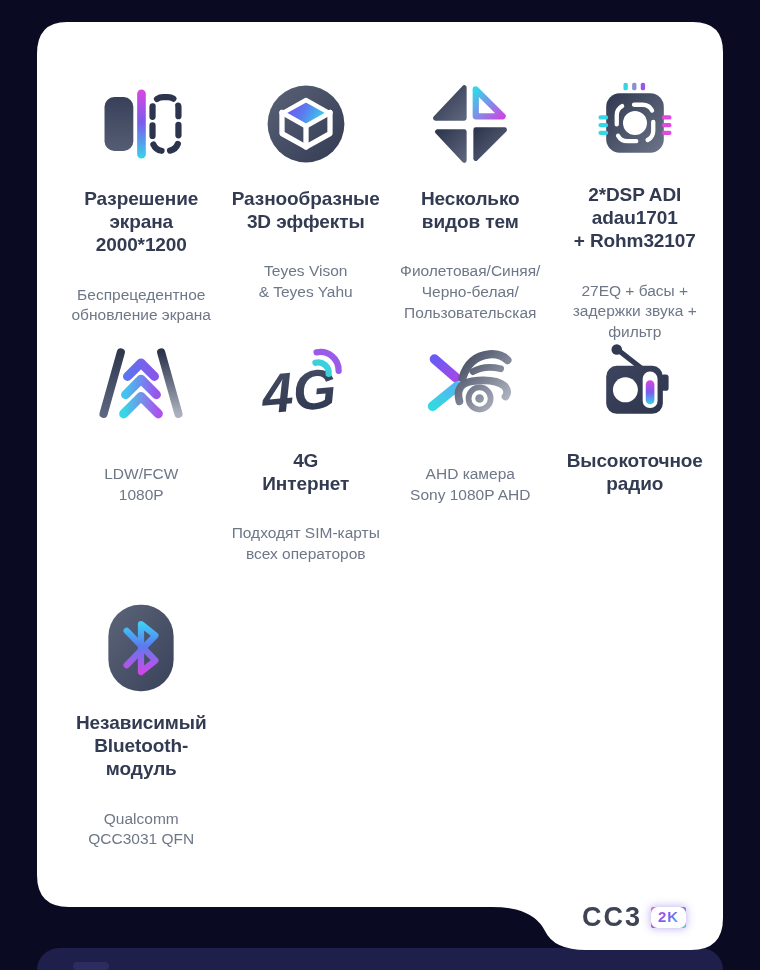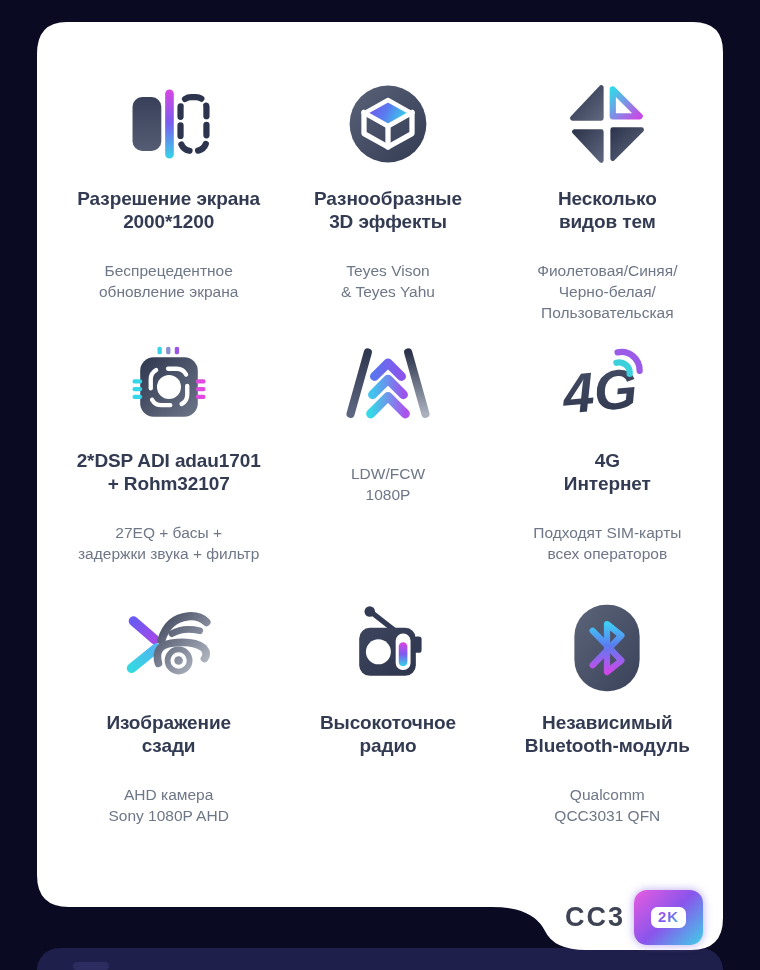--- a/index.html
+++ b/index.html
@@ -12,21 +12,21 @@
   .next-card{
     position:absolute;left:37px;top:948px;width:686px;height:22px;
     background:#1f1f4b;border-radius:22px 22px 0 0;z-index:0;
   }
   .next-card-blob{
     position:absolute;left:73px;top:962px;width:36px;height:8px;
     background:#2c2c60;border-radius:4px;z-index:0;
   }
   .features{
     position:absolute;left:37px;top:22px;width:686px;height:885px;
-    display:grid;grid-template-columns:1fr 1fr 1fr;
+    display:grid;grid-template-columns:1fr 1fr 1fr 1fr;
     grid-template-rows:262px 262px auto;
     padding:52px 6px 0 22px;box-sizing:border-box;z-index:2;
   }
   .cell{display:flex;flex-direction:column;align-items:center;text-align:center;}
   .icon-box{height:100px;display:flex;align-items:center;justify-content:center;}
   .title{
     margin-top:13px;font-size:19px;font-weight:700;color:#333b52;
     line-height:1.22;white-space:pre-line;letter-spacing:-0.1px;
   }
   .subtitle{
@@ -34,21 +34,21 @@
     line-height:1.34;white-space:pre-line;
   }
   .logo-row{
     position:absolute;left:545px;top:897px;width:178px;height:40px;
     display:flex;align-items:center;justify-content:center;gap:9px;z-index:3;text-align:center;
   }
   .brand{
     font-size:27px;font-weight:800;color:#3e4454;letter-spacing:2px;
   }
   .badge-wrap{
-    display:inline-block;padding:17px;border-radius:13px;
+    display:inline-block;padding:0;border-radius:2px;
     background:linear-gradient(135deg,#e85ce0,#8a55ec,#3fd0e8);
     box-shadow:0 0 8px rgba(220,90,235,.45),0 0 8px rgba(70,210,235,.35);
   }
   .badge-inner{
     display:block;background:#ffffff;border-radius:6.5px;padding:1px 7px 2px 7px;
   }
   .badge-text{
     font-size:15px;font-weight:800;letter-spacing:1px;
     background:linear-gradient(135deg,#c44ae8,#7a5cee,#3fc4e8);
     -webkit-background-clip:text;background-clip:text;
@@ -251,22 +251,20 @@
         </defs>
         <path d="M13 22 L35 41" stroke="url(#g-cr-pur)" stroke-width="10" stroke-linecap="round" fill="none"></path>
         <path d="M11 71 L37 50" stroke="url(#g-cr-cyan)" stroke-width="10" stroke-linecap="round" fill="none"></path>
         <path d="M42 42 Q49 19 70 17 Q82 16 89 23" stroke="url(#g-cr)" stroke-width="8.5" stroke-linecap="round" fill="none"></path>
         <path d="M53 35 Q65 28 82 32" stroke="url(#g-cr)" stroke-width="7" stroke-linecap="round" fill="none"></path>
         <path d="M39 66 Q34 48 52 45 Q76 42 86 50 Q91 56 87 61" stroke="url(#g-cr)" stroke-width="8" stroke-linecap="round" fill="none"></path>
         <circle cx="60" cy="63" r="11.5" stroke="url(#g-cr)" stroke-width="6" fill="none"></circle>
         <circle cx="60" cy="63" r="4.5" fill="url(#g-cr)"></circle>
       </svg>
     </div>
-    <div class="title">Изображение
-сзади</div>
     <div class="subtitle">AHD камера
 Sony 1080P AHD</div>
   </div>
 
   <div class="cell">
     <div class="icon-box">
       <svg width="98" height="96" viewBox="0 0 100 100">
         <defs>
           <linearGradient id="g-radio" x1="0" y1="0" x2="1" y2="1">
             <stop offset="0" stop-color="#3d455e"></stop>

